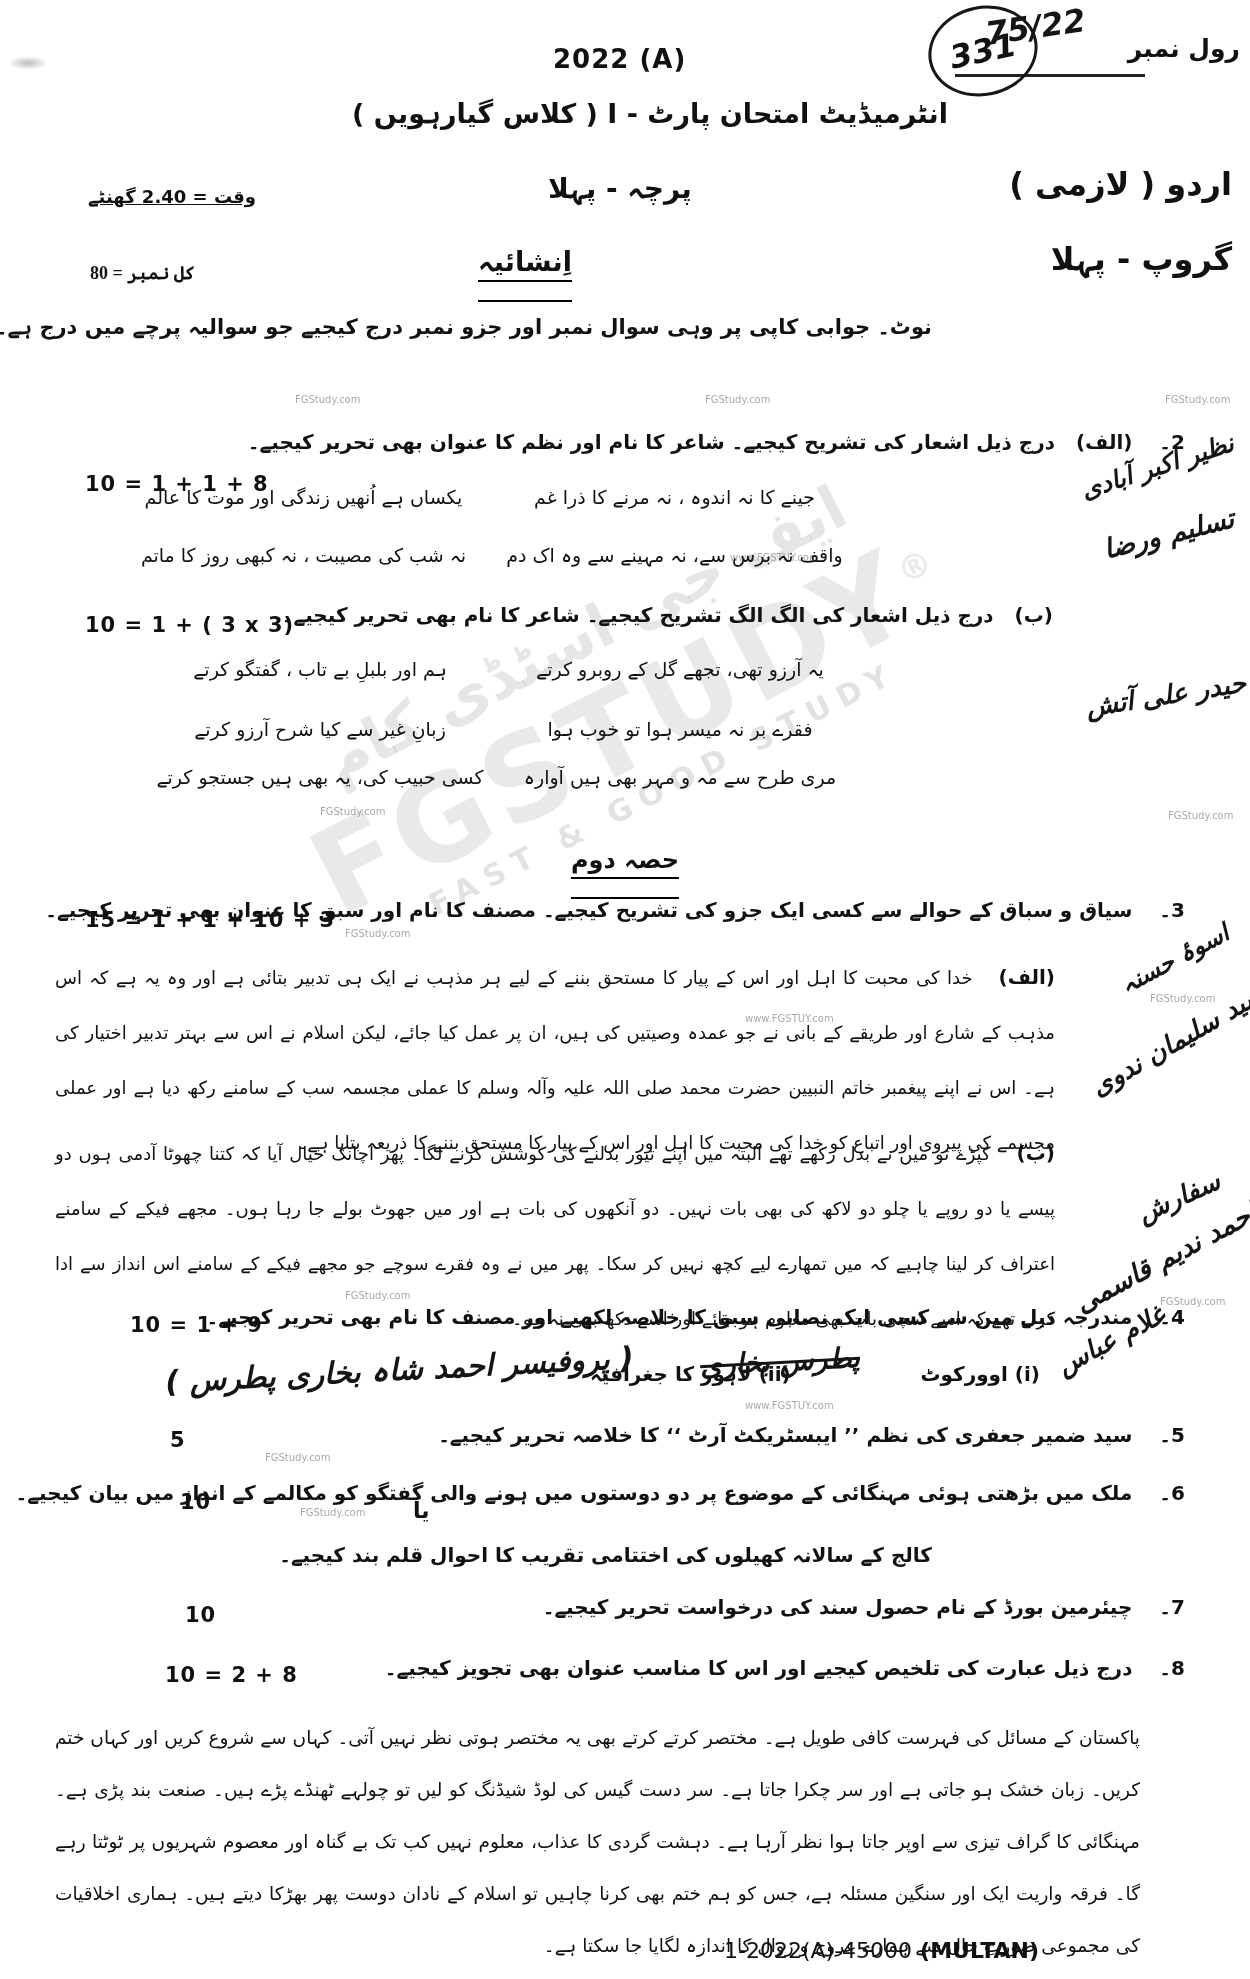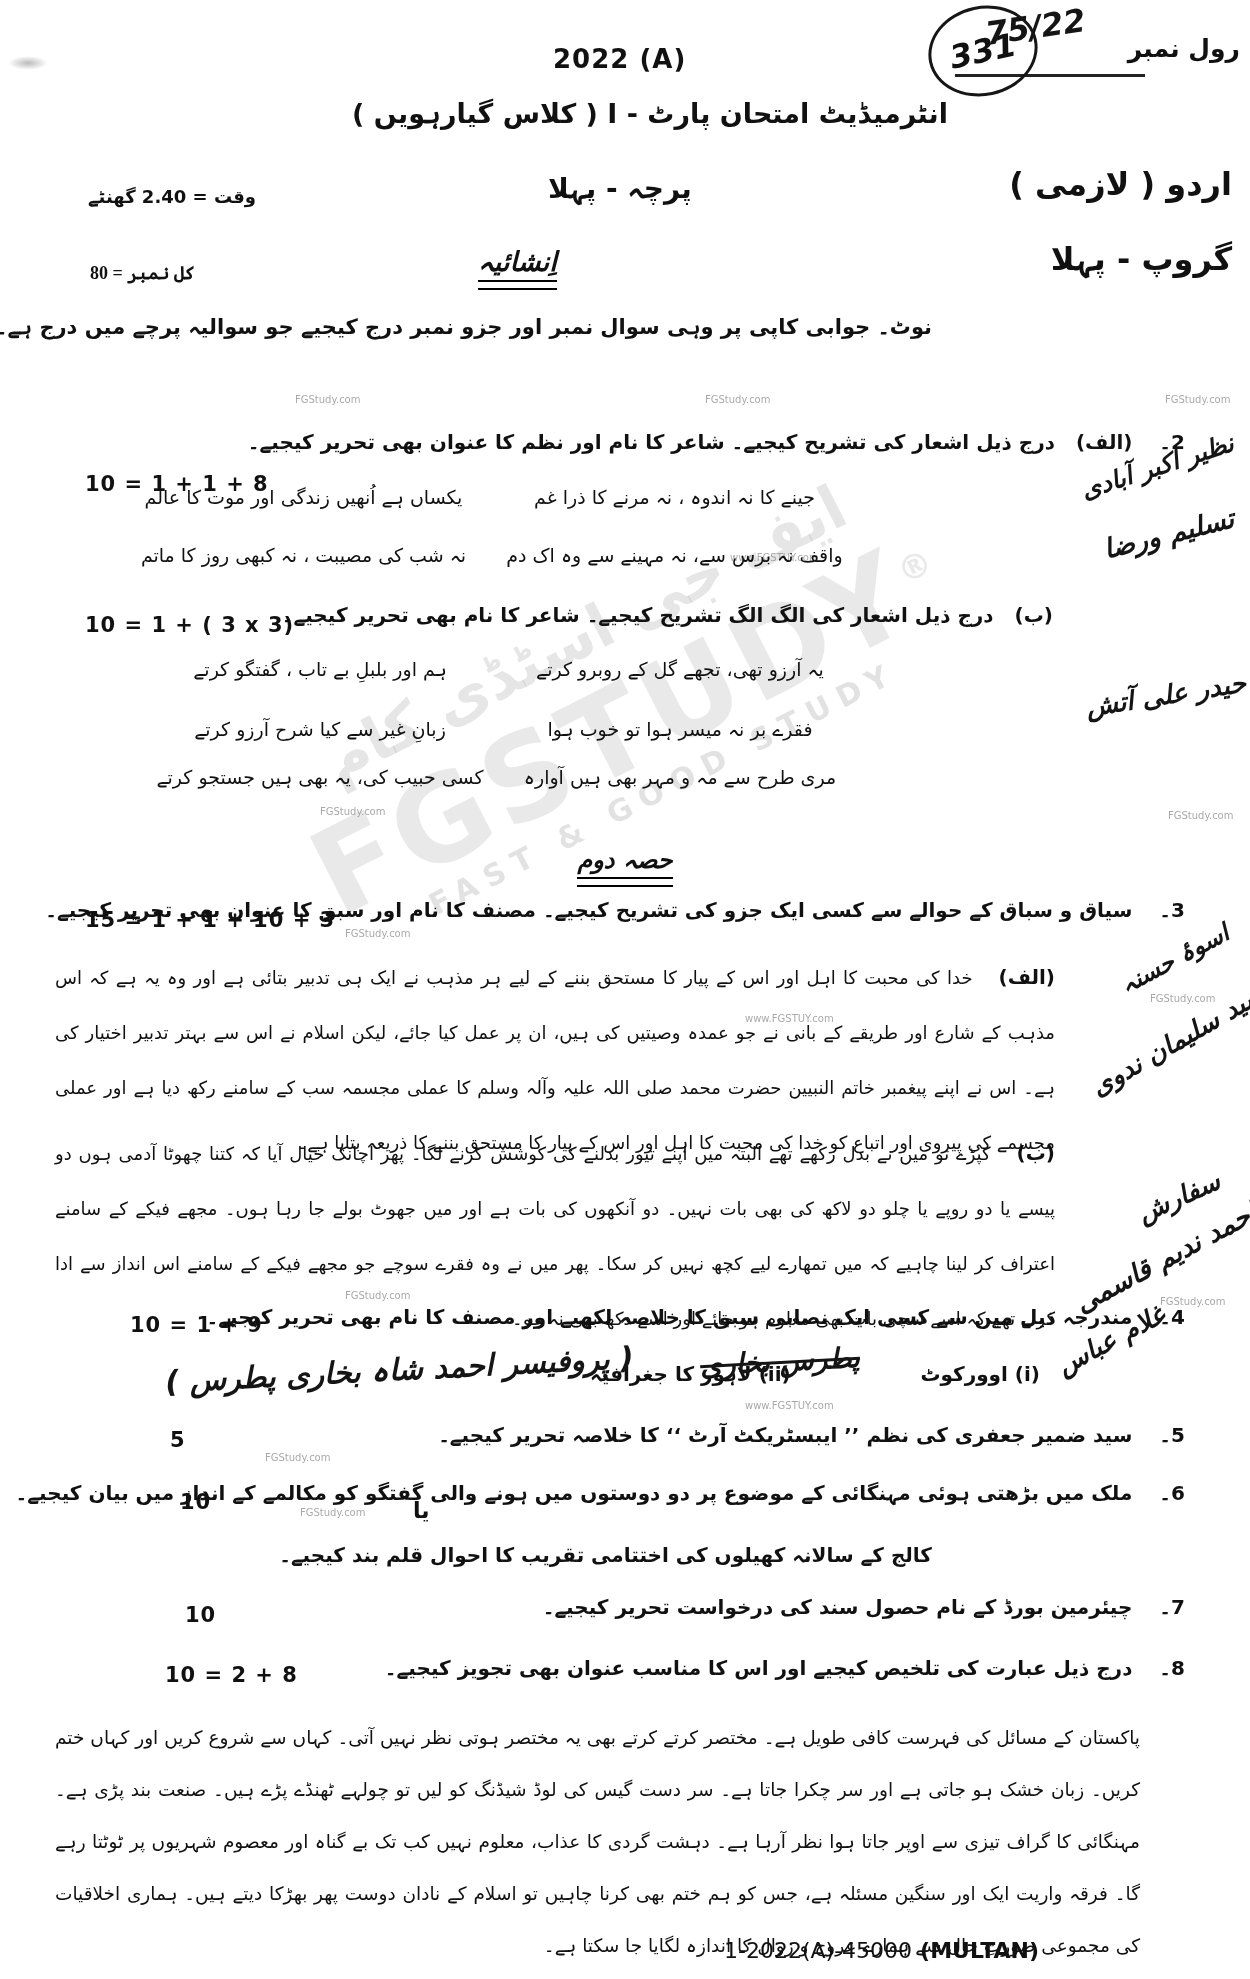--- a/index.html
+++ b/index.html
@@ -23,26 +23,26 @@
   .circle-331{left:928px;top:6px;width:104px;height:84px;border:3px solid #161616;border-radius:50%;
     transform:rotate(-12deg);display:flex;align-items:center;justify-content:center;
     font-size:32px;font-style:italic;font-weight:bold;}
   .year{left:553px;top:44px;font-size:26px;font-weight:bold;letter-spacing:1px;}
   .smudge{left:8px;top:56px;width:40px;height:14px;border-radius:50%;
     background:radial-gradient(ellipse at center,#777 0%,transparent 70%);opacity:.5;}
   .title{left:0;top:98px;width:100%;text-align:center;font-size:27px;font-weight:bold;padding-left:25px;}
 
   .subject{right:18px;top:165px;font-size:32px;font-weight:bold;}
   .paper{left:548px;top:172px;font-size:28px;font-weight:bold;}
-  .time{left:88px;top:186px;font-size:18px;font-weight:bold;}
+  .time{left:88px;top:186px;font-size:18px;font-weight:bold;text-decoration:underline;}
   .group{right:18px;top:240px;font-size:32px;font-weight:bold;}
   .insha{left:478px;top:246px;font-size:27px;font-weight:bold;}
   .total{left:90px;top:262px;font-size:18px;font-weight:bold;font-family:Liberation Serif, serif;}
 
-  .du-outer{display:inline-block;border-bottom:2px solid #000;padding-bottom:6px;font-style:italic;}
+  .du-outer{display:inline-block;border-bottom:2px solid #000;padding-bottom:18px;}
   .du-inner{display:inline-block;border-bottom:2px solid #000;padding-bottom:3px;}
 
   .note{right:318px;top:315px;font-size:21px;font-weight:bold;white-space:nowrap;}
 
   .sec-head{width:100%;text-align:center;font-size:24px;font-weight:bold;}
   .sec1{top:381px;left:0;}
   .sec2{top:846px;left:0;}
 
   .qrow{font-size:20px;font-weight:bold;white-space:nowrap;}
   .qnum{margin-left:20px;display:inline-block;}

